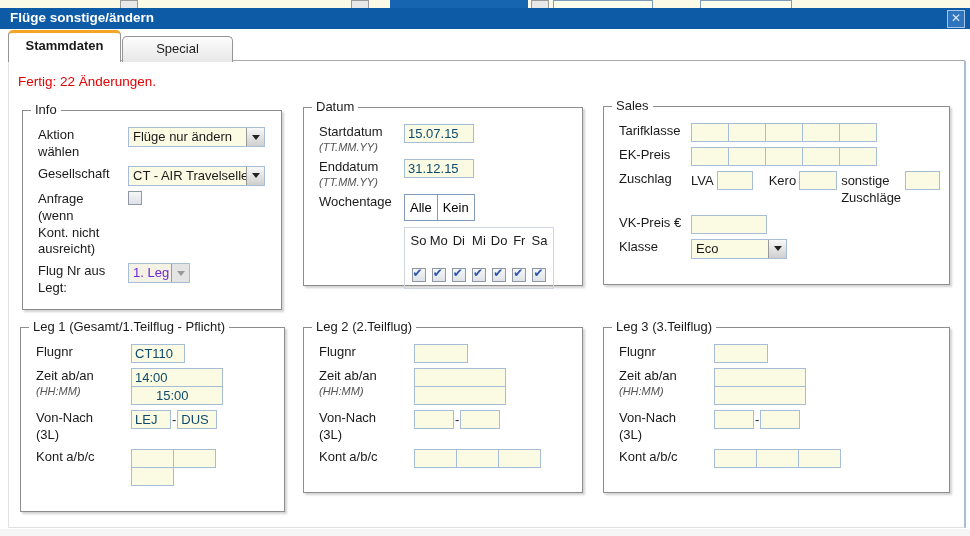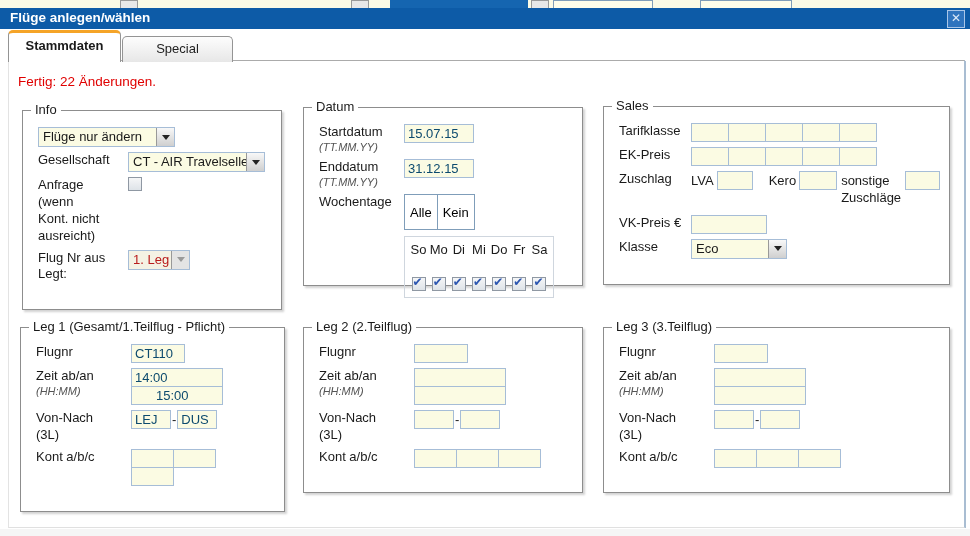--- a/index.html
+++ b/index.html
@@ -38,27 +38,27 @@
   .hint{font-style:italic;font-size:11px;color:#555;display:block;line-height:1.2;}
   
   .inp{box-sizing:border-box;height:19px;background:#FBFBE3;border:1px solid #A6BDD7;
        font-family:inherit;font-size:13px;color:#0c4a6e;padding:0 3px;}
   .sel{box-sizing:border-box;display:flex;height:20px;border:1px solid #A6BDD7;background:#FBFBE3;cursor:pointer;}
   .sel-val{flex:1;padding:1px 4px;white-space:nowrap;overflow:hidden;}
   .sel-btn{width:17px;background:linear-gradient(#F8F8F8,#CFCFCF);border-left:1px solid #999;
            display:flex;align-items:center;justify-content:center;}
   .tri{width:0;height:0;border-left:4px solid transparent;border-right:4px solid transparent;border-top:5px solid #222;}
   .sel.disabled{background:#F4F2E4;}
-  .sel.disabled .sel-val{color:#b91c1c;}
+  .sel.disabled .sel-val{color:#6d28d9;}
   .sel.disabled .sel-btn{background:#E4E4E4;}
   .sel.disabled .tri{border-top-color:#9a9a9a;}
   .cb{box-sizing:border-box;width:14px;height:14px;border:1px solid #8F98A3;display:inline-block;position:relative;
       background:linear-gradient(#F5F6F7,#DEE3E8);cursor:pointer;}
   .cb.checked::after{content:"\2714";position:absolute;left:0px;top:-3px;color:#2B55B0;font-size:12px;}
-  .btn{box-sizing:border-box;height:36px;border:1px solid #7F9DB9;background:#fff;font-family:inherit;
+  .btn{box-sizing:border-box;height:27px;border:1px solid #7F9DB9;background:#fff;font-family:inherit;
        font-size:13px;padding:1px 5px;cursor:pointer;}
   .btn + .btn{margin-left:-1px;}
   
   .cells{display:flex;}
   .cells .inp{width:38px;}
   .cells .inp + .inp{margin-left:-1px;}
   .stack .inp + .inp{margin-top:-1px;}
   .stack{display:flex;flex-direction:column;}
   .dash{padding:2px 1px 0 1px;}
   
@@ -76,38 +76,40 @@
   <div class="page-strip">
     <div class="bg-frag" style="left:120px;width:16px;"></div>
     <div class="bg-frag" style="left:351px;width:16px;"></div>
     <div class="bg-sel" style="left:390px;width:138px;"></div>
     <div class="bg-frag" style="left:531px;width:16px;"></div>
     <div class="bg-field" style="left:553px;width:98px;"></div>
     <div class="bg-field" style="left:700px;width:90px;"></div>
   </div>
 
   <div class="titlebar">
-    <span class="title">Flüge anlegen/wählen</span>
+    <span class="title">Flüge sonstige/ändern</span>
     <span class="close-box">✕</span>
   </div>
 
   <div class="tabbar">
     <div class="tab active">Stammdaten</div>
     <div class="tab inactive">Special</div>
   </div>
   <div class="panel-frame"></div>
   <div class="panel-right-line"></div>
   <div class="bottom-strip"></div>
 
   <div class="status">Fertig: 22 Änderungen.</div>
 
   <div class="fs" style="left:22px;top:110px;width:260px;height:200px;">
     <span class="legend">Info</span>
     <div class="fs-body">
       <div class="row">
+        <span class="lbl" style="width:90px;">Aktion
+wählen</span>
         <div class="sel" style="width:137px;">
           <span class="sel-val">Flüge nur ändern</span>
           <span class="sel-btn">
               <span class="tri"></span>
             </span>
         </div>
       </div>
       <div class="row">
         <span class="lbl" style="width:90px;">Gesellschaft</span>
         <div class="sel" style="width:137px;">

